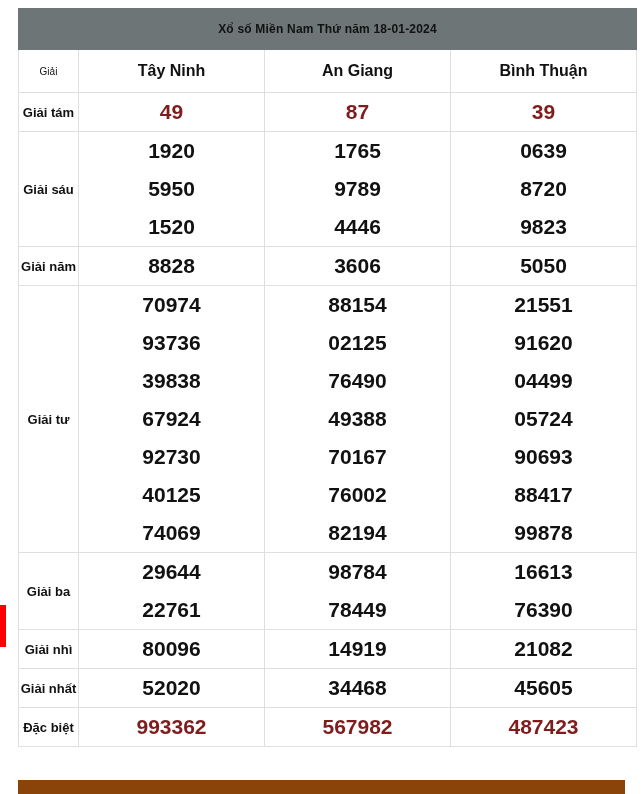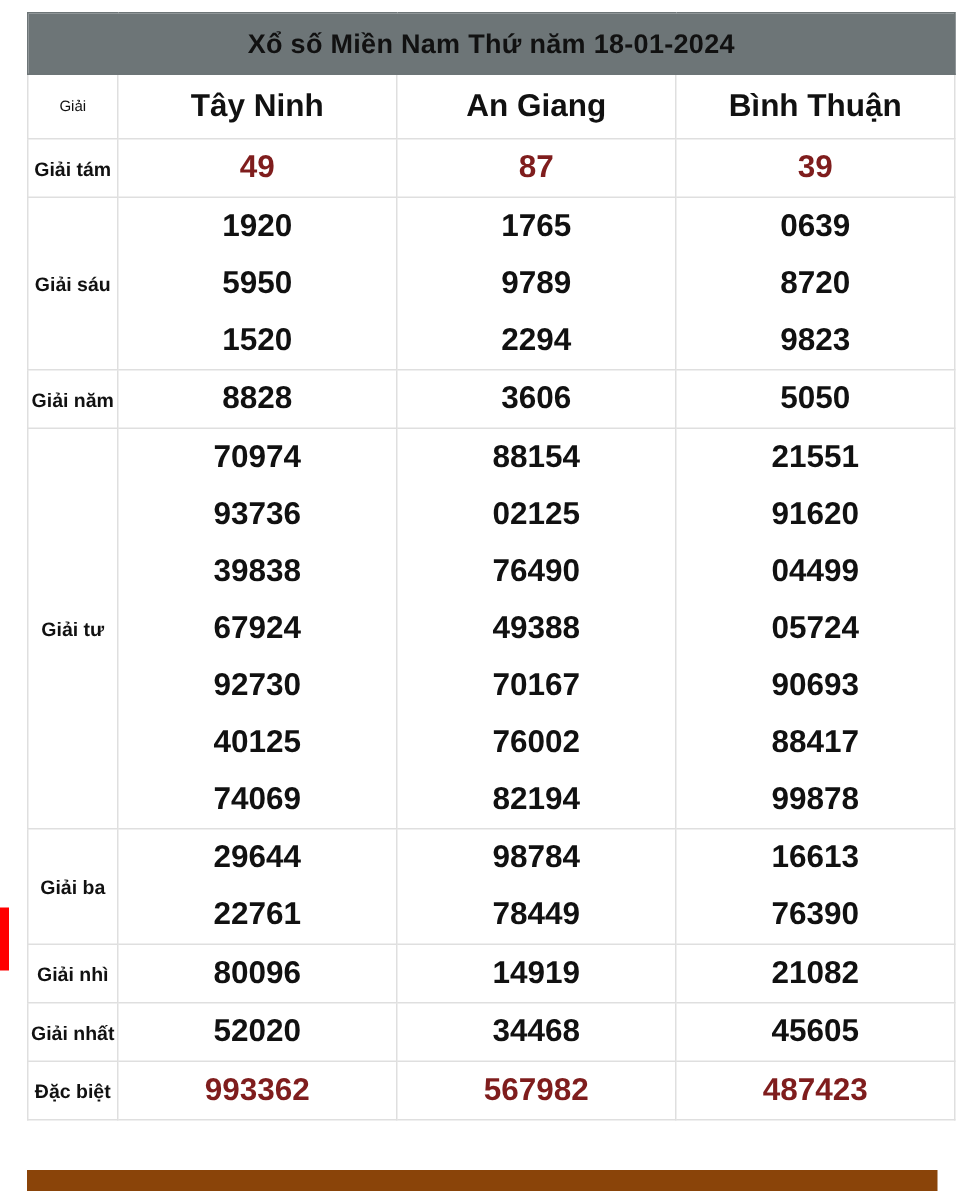--- a/index.html
+++ b/index.html
@@ -44,32 +44,32 @@
     padding: 0;
     text-align: center;
     vertical-align: middle;
     color: #111111;
   }
 
   
   .title-bar {
     background: #6d7577;
     color: #ffffff;
-    font-size: 18px;
+    font-size: 12px;
     font-weight: bold;
     height: 40px;
     line-height: 40px;
     border: 1px solid #6d7577 !important;
     letter-spacing: 0.2px;
   }
 
   
   .col-head {
     height: 42px;
-    font-size: 21px;
+    font-size: 16px;
     font-weight: bold;
     color: #111111;
   }
   .col-head.prize-head {
     font-size: 10px;
     font-weight: normal;
     color: #333333;
   }
 
   
@@ -153,21 +153,21 @@
         <tr class="r3">
           <td class="prize-label">Giải sáu</td>
           <td class="num-cell">
             <span class="num-line">1920</span>
             <span class="num-line">5950</span>
             <span class="num-line">1520</span>
           </td>
           <td class="num-cell">
             <span class="num-line">1765</span>
             <span class="num-line">9789</span>
-            <span class="num-line">2294</span>
+            <span class="num-line">4446</span>
           </td>
           <td class="num-cell">
             <span class="num-line">0639</span>
             <span class="num-line">8720</span>
             <span class="num-line">9823</span>
           </td>
         </tr>
         <tr class="r1">
           <td class="prize-label">Giải năm</td>
           <td class="num-cell">

